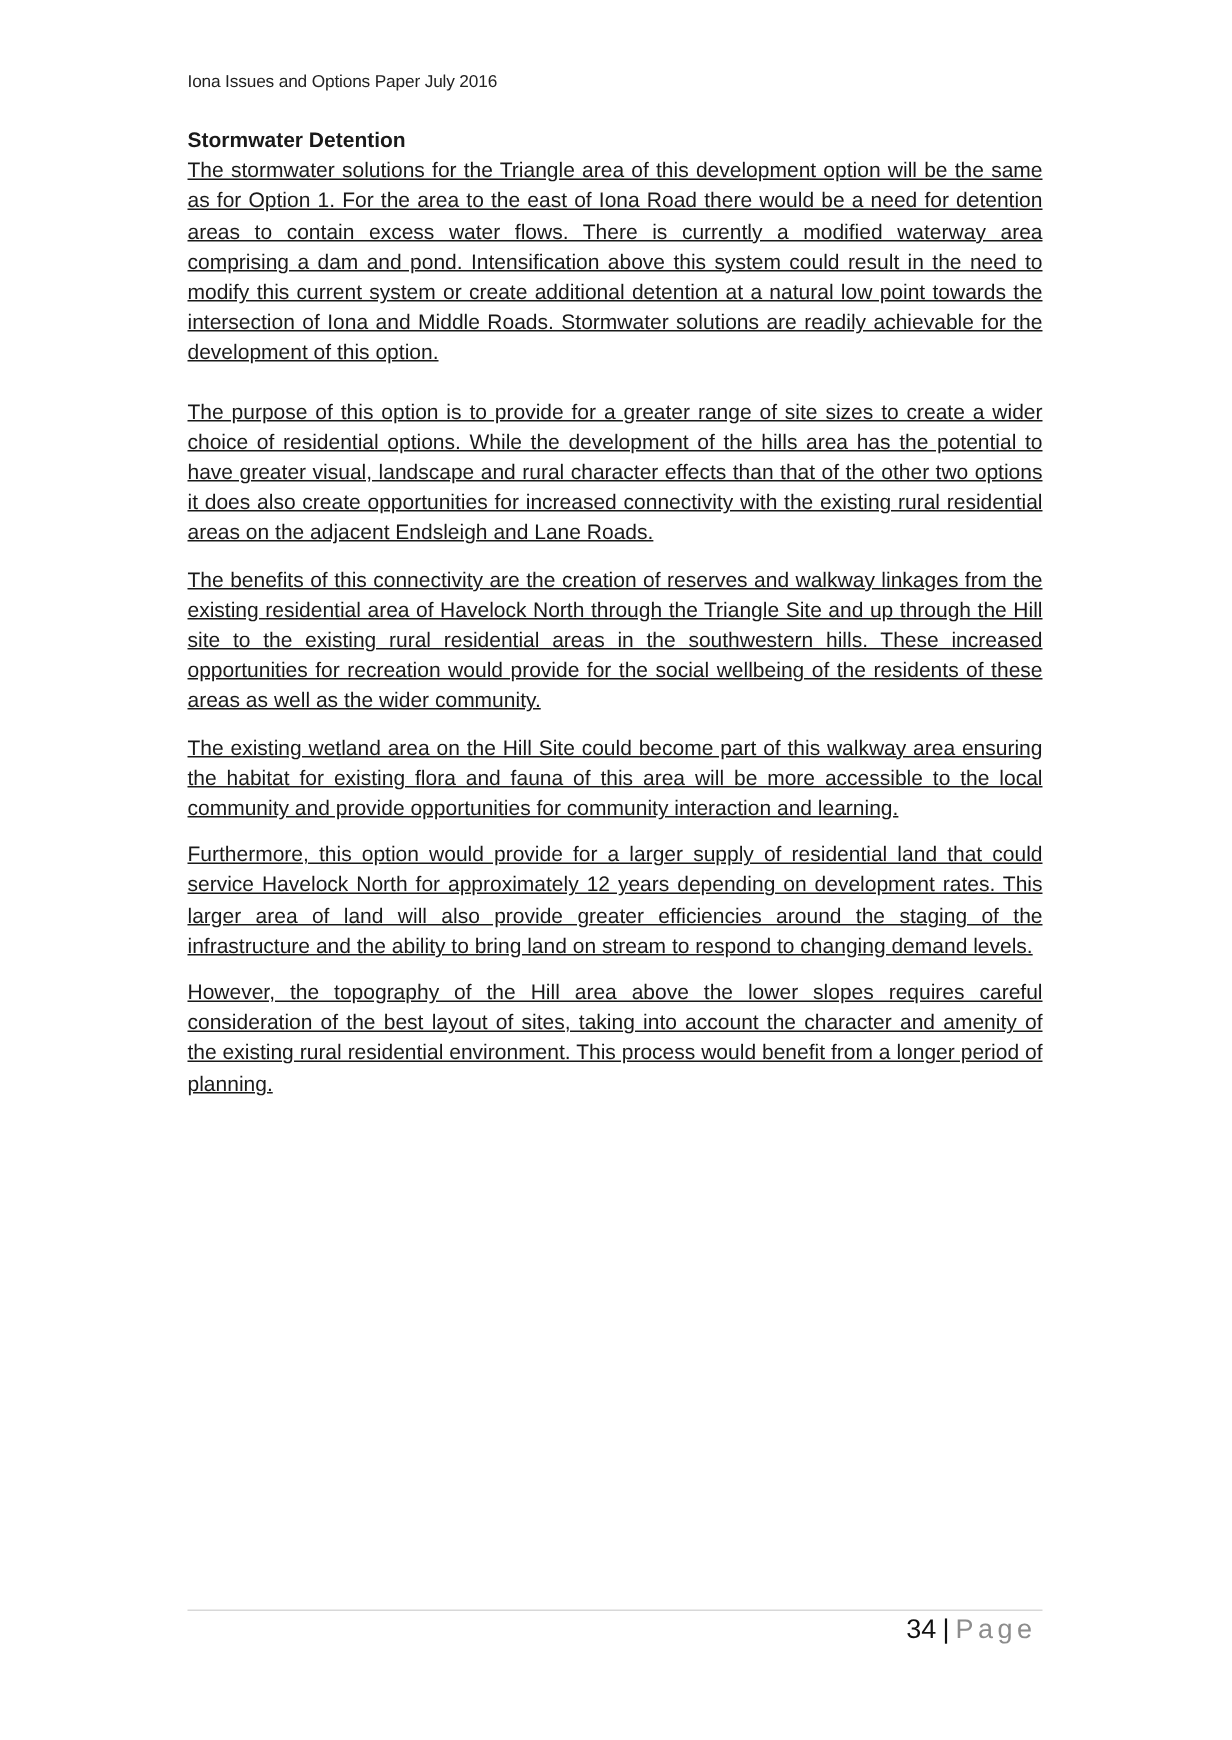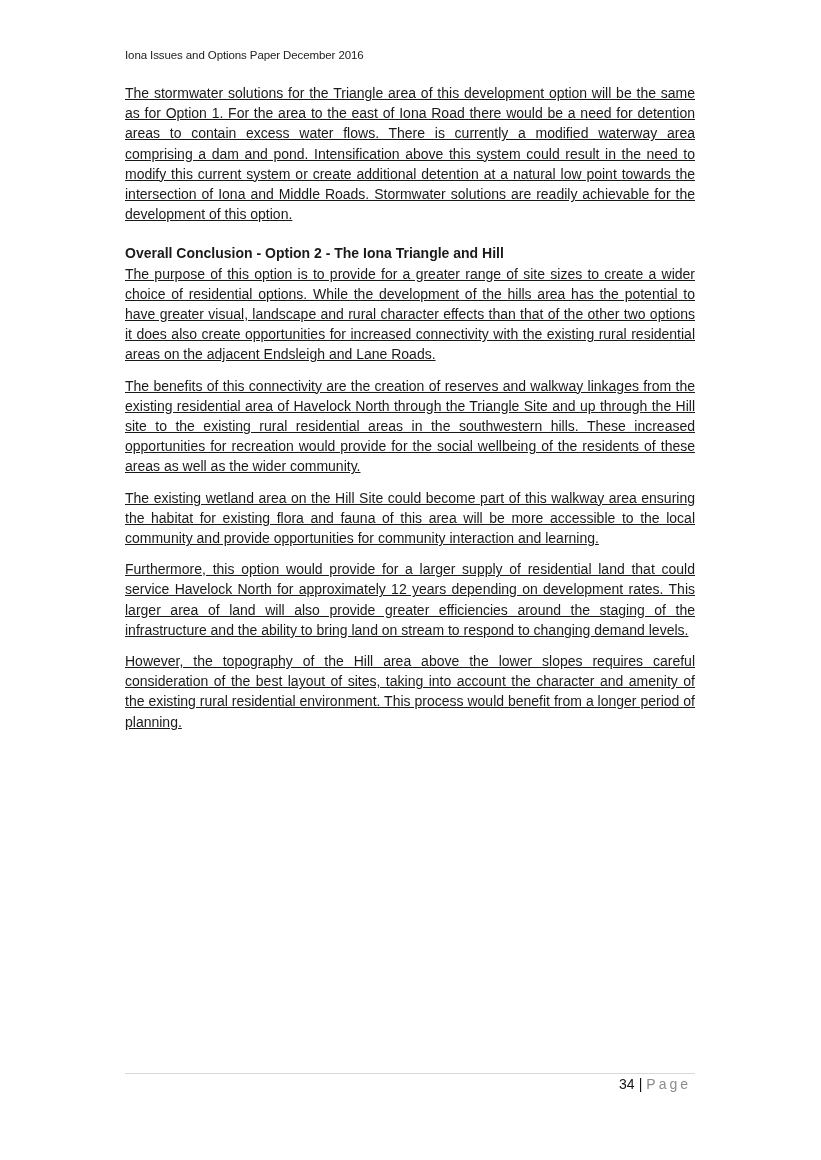--- a/index.html
+++ b/index.html
@@ -4,36 +4,36 @@
   <style>
     html, body { margin: 0; padding: 0; background: #ffffff; }
     body { width: 821px; height: 1160px; position: relative; overflow: hidden; font-family: "Liberation Sans", sans-serif; color: #1a1a1a; }
     .header { position: absolute; left: 125px; top: 49px; font-size: 11.5px; color: #222; letter-spacing: -0.1px; }
     .content { position: absolute; left: 125px; top: 83px; width: 570px; font-size: 14px; line-height: 20.2px; }
     .content h3 { margin: 0; font-size: 14px; font-weight: bold; line-height: 20.2px; }
     .content p { margin: 0; text-align: justify; text-decoration: underline; }
     .section { margin-bottom: 19px; }
     .para { margin-bottom: 11px !important; }
     .footer-line { position: absolute; left: 125px; top: 1073px; width: 570px; height: 1px; background: #d8d8d8; }
-    .footer { position: absolute; right: 130px; top: 1076px; font-size: 14px; }
+    .footer { position: absolute; right: 130px; top: 1076px; font-size: 18px; }
     .footer .num { color: #111; }
     .footer .sep { color: #111; margin: 0 4px; }
     .footer .word { color: #8c8c8c; letter-spacing: 3px; }
   </style>
 </head>
 <body>
 
-<div class="header">Iona Issues and Options Paper December 2016</div>
+<div class="header">Iona Issues and Options Paper July 2016</div>
 
 <div class="content">
   <div class="section">
+    <h3>Stormwater Detention</h3>
     <p>The stormwater solutions for the Triangle area of this development option will be the same as for Option 1. For the area to the east of Iona Road there would be a need for detention areas to contain excess water flows. There is currently a modified waterway area comprising a dam and pond. Intensification above this system could result in the need to modify this current system or create additional detention at a natural low point towards the intersection of Iona and Middle Roads. Stormwater solutions are readily achievable for the development of this option.</p>
   </div>
   <div class="section">
-    <h3>Overall Conclusion - Option 2 - The Iona Triangle and Hill</h3>
     <p class="para">The purpose of this option is to provide for a greater range of site sizes to create a wider choice of residential options. While the development of the hills area has the potential to have greater visual, landscape and rural character effects than that of the other two options it does also create opportunities for increased connectivity with the existing rural residential areas on the adjacent Endsleigh and Lane Roads.</p>
     <p class="para">The benefits of this connectivity are the creation of reserves and walkway linkages from the existing residential area of Havelock North through the Triangle Site and up through the Hill site to the existing rural residential areas in the southwestern hills.  These increased opportunities for recreation would provide for the social wellbeing of the residents of these areas as well as the wider community.</p>
     <p class="para">The existing wetland area on the Hill Site could become part of this walkway area ensuring the habitat for existing flora and fauna of this area will be more accessible to the local community and provide opportunities for community interaction and learning.</p>
     <p class="para">Furthermore, this option would provide for a larger supply of residential land that could service Havelock North for approximately 12 years depending on development rates.  This larger area of land will also provide greater efficiencies around the staging of the infrastructure and the ability to bring land on stream to respond to changing demand levels.</p>
     <p class="para">However, the topography of the Hill area above the lower slopes requires careful consideration of the best layout of sites, taking into account the character and amenity of the existing rural residential environment.  This process would benefit from a longer period of planning.</p>
   </div>
 </div>
 
 <div class="footer-line"></div>
 <div class="footer">

